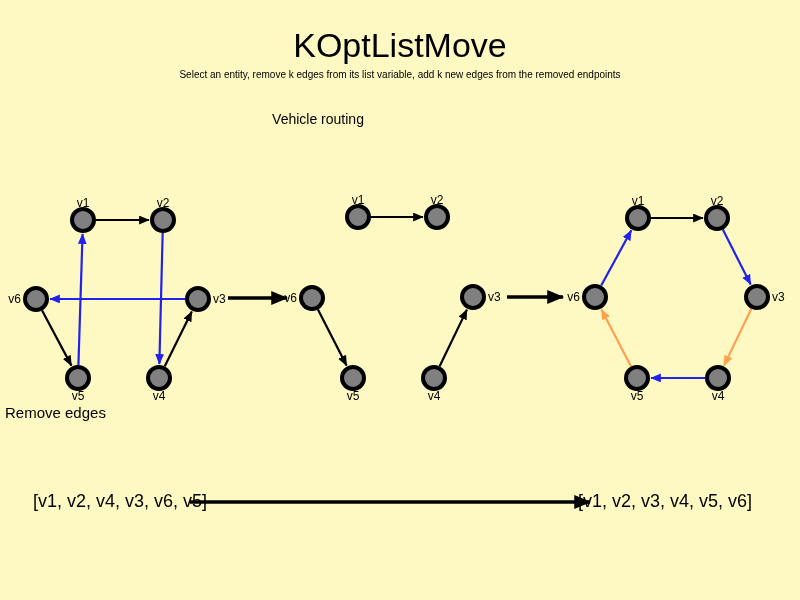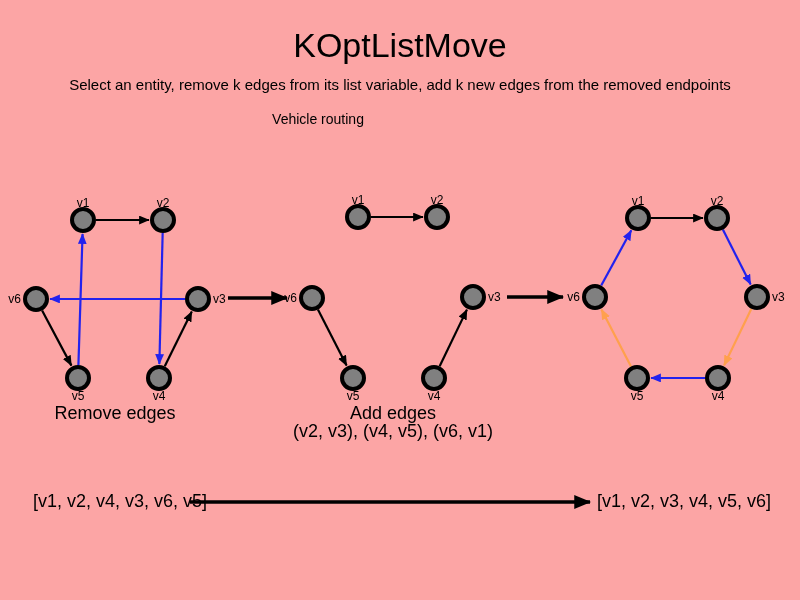--- a/index.html
+++ b/index.html
@@ -6,41 +6,41 @@
     margin: 0;
     padding: 0;
     background: #ffffff;
     font-family: "Liberation Sans", sans-serif;
     color: #000000;
   }
   .canvas {
     position: relative;
     width: 800px;
     height: 600px;
-    background: #fca5a5;
+    background: #fef9c3;
     overflow: hidden;
   }
   .page-title {
     position: absolute;
     top: 28px;
     left: 0;
     width: 800px;
     text-align: center;
     font-size: 34px;
     font-weight: 400;
     line-height: 1.05;
     margin: 0;
   }
   .subtitle {
     position: absolute;
-    top: 76px;
+    top: 69px;
     left: 0;
     width: 800px;
     text-align: center;
-    font-size: 15px;
+    font-size: 10px;
     line-height: 1.25;
   }
   .section-label {
     position: absolute;
     top: 111px;
     left: 0;
     width: 636px;
     text-align: center;
     font-size: 14px;
   }
@@ -51,36 +51,36 @@
   }
   .vertex-label {
     font-family: "Liberation Sans", sans-serif;
     font-size: 12px;
     fill: #000000;
   }
   .caption {
     position: absolute;
     top: 404px;
     width: 220px;
-    text-align: center;
-    font-size: 18px;
+    text-align: left;
+    font-size: 15px;
     line-height: 18px;
   }
   .caption-1 { left: 5px; }
   .caption-2 { left: 283px; }
   .caption-3 { left: 574px; }
   .list-text {
     position: absolute;
     top: 492px;
     font-size: 18px;
     line-height: 18px;
     white-space: nowrap;
   }
   .list-before { left: 33px; }
-  .list-after  { left: 597px; text-align: right; }
+  .list-after  { left: 578px; text-align: right; }
 </style>
 </head>
 <body>
 
 <div class="canvas">
 
   <h1 class="page-title">KOptListMove</h1>
   <div class="subtitle">Select an entity, remove k edges from its list variable, add k new edges from the removed endpoints</div>
   <div class="section-label">Vehicle routing</div>
 
@@ -148,21 +148,17 @@
       <circle cx="718" cy="378" r="11" fill="#808080" stroke="#000000" stroke-width="4"></circle>
       <text x="718" y="400" text-anchor="middle" class="vertex-label">v4</text>
       <line x1="228" y1="298" x2="287" y2="298" stroke="#000000" stroke-width="3.5" marker-end="url(#arrow-black)"></line>
       <line x1="507" y1="297" x2="563" y2="297" stroke="#000000" stroke-width="3.5" marker-end="url(#arrow-black)"></line>
       <line x1="190" y1="502" x2="590" y2="502" stroke="#000000" stroke-width="3.5" marker-end="url(#arrow-black)"></line>
     </svg>
 
   <div class="caption caption-1">
     <div>Remove edges</div>
   </div>
-  <div class="caption caption-2">
-    <div>Add edges</div>
-    <div>(v2, v3), (v4, v5), (v6, v1)</div>
-  </div>
 
   <div class="list-text list-before">[v1, v2, v4, v3, v6, v5]</div>
   <div class="list-text list-after">[v1, v2, v3, v4, v5, v6]</div>
 
 </div>
 
 </body></html>

